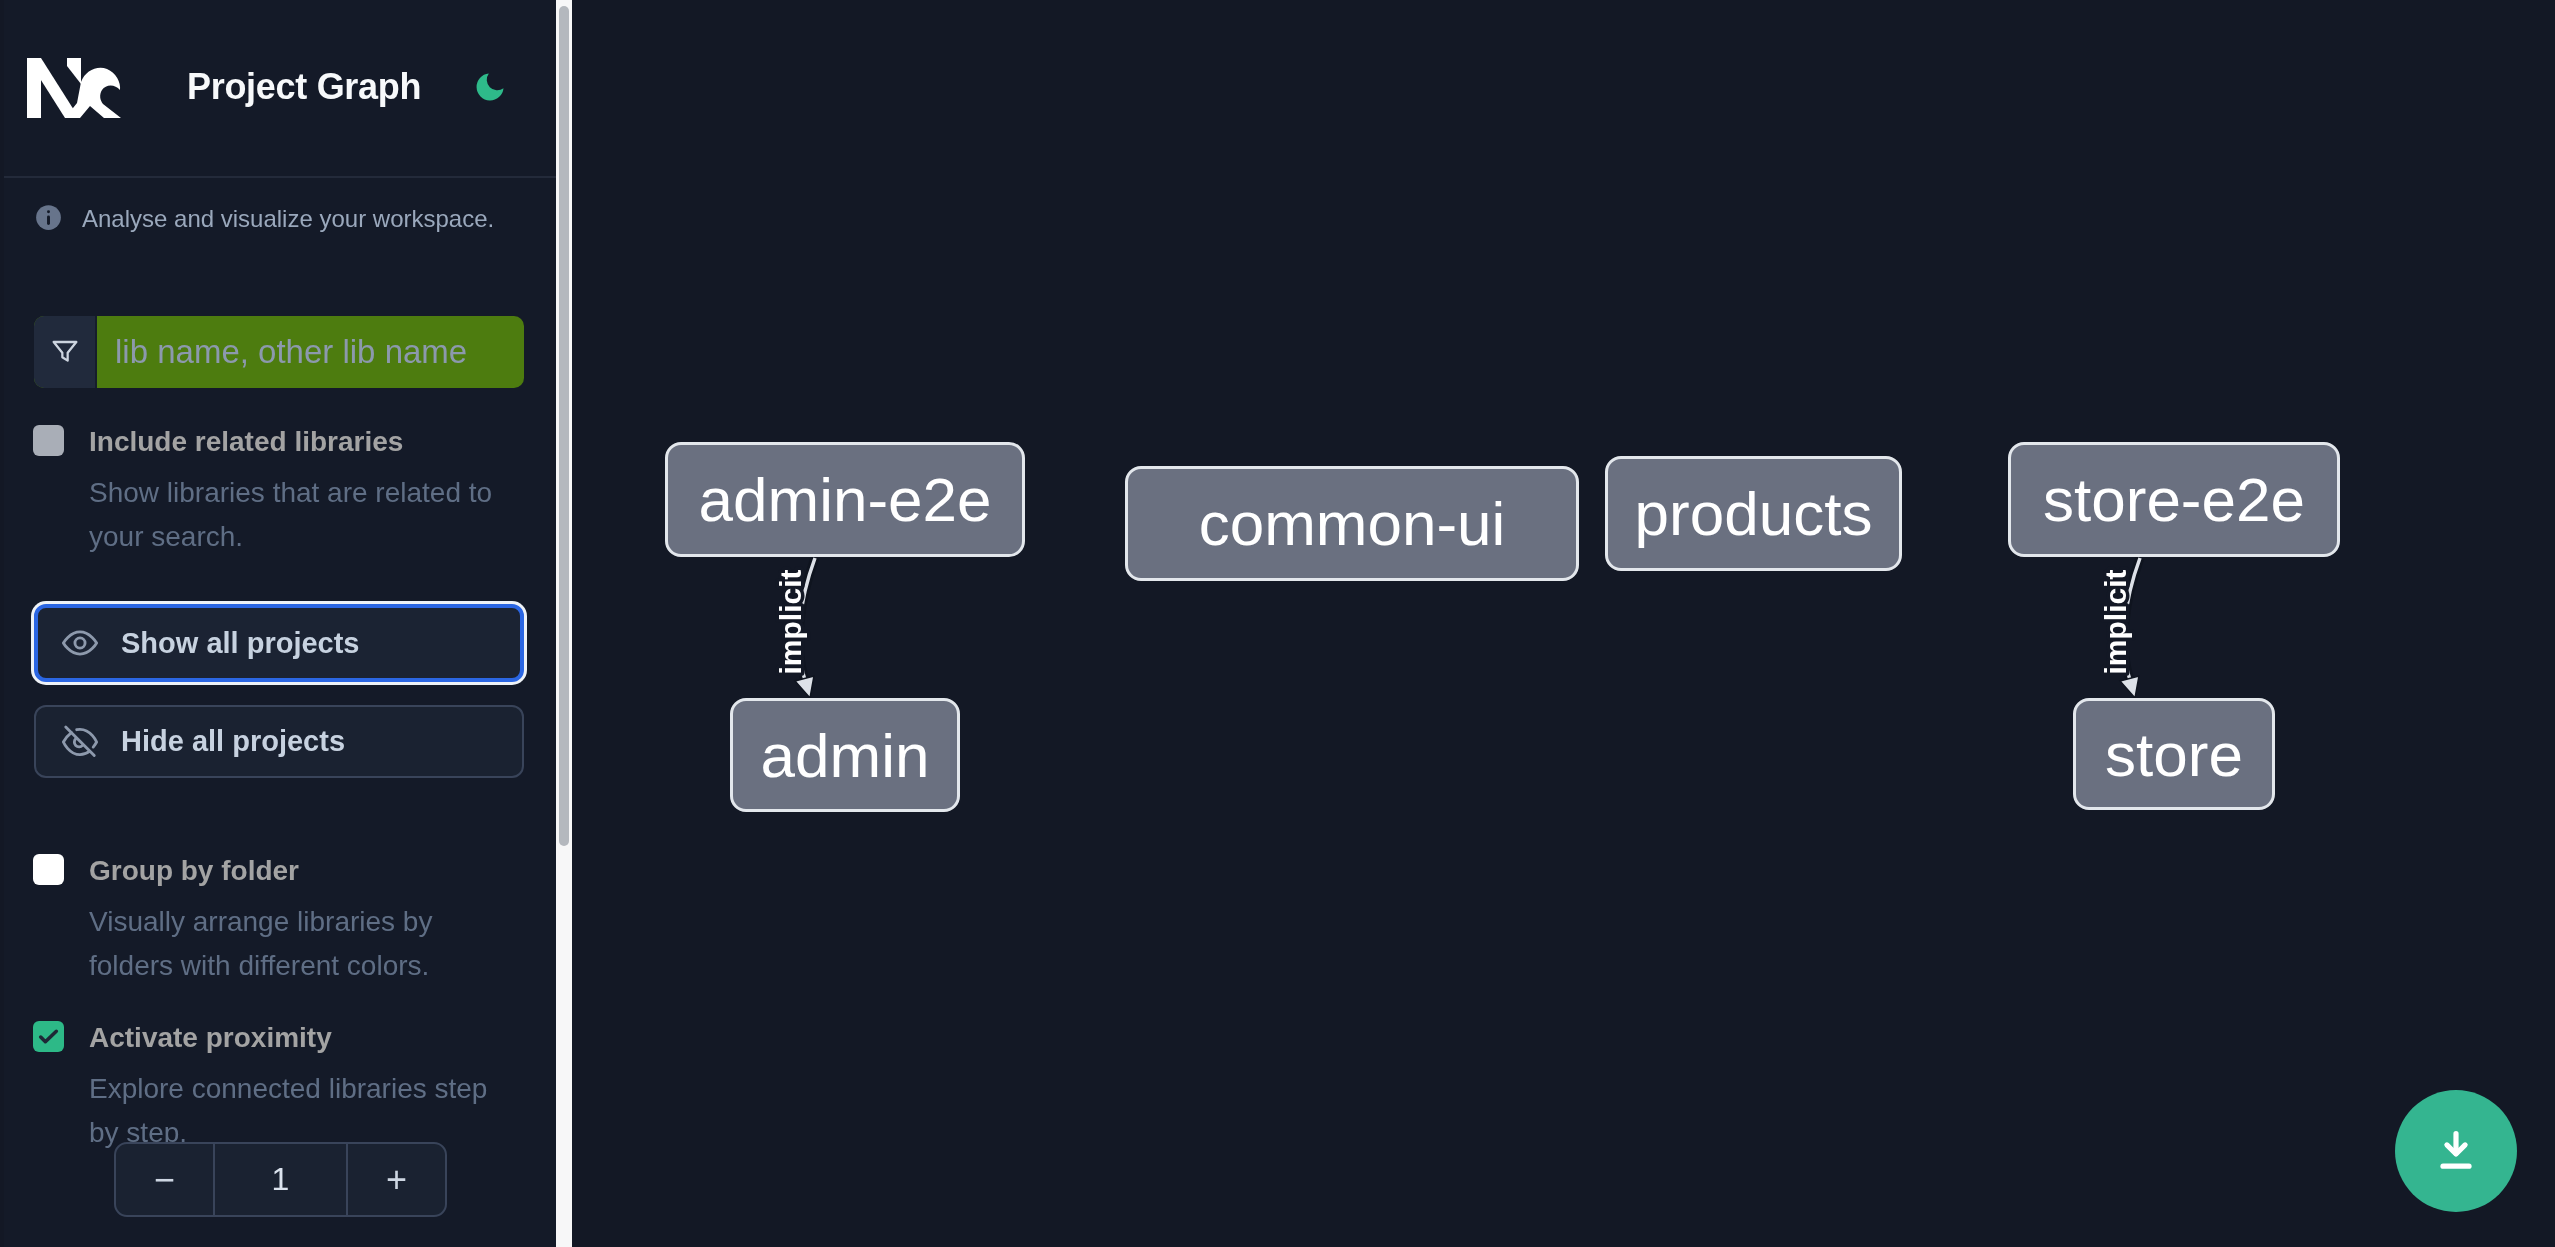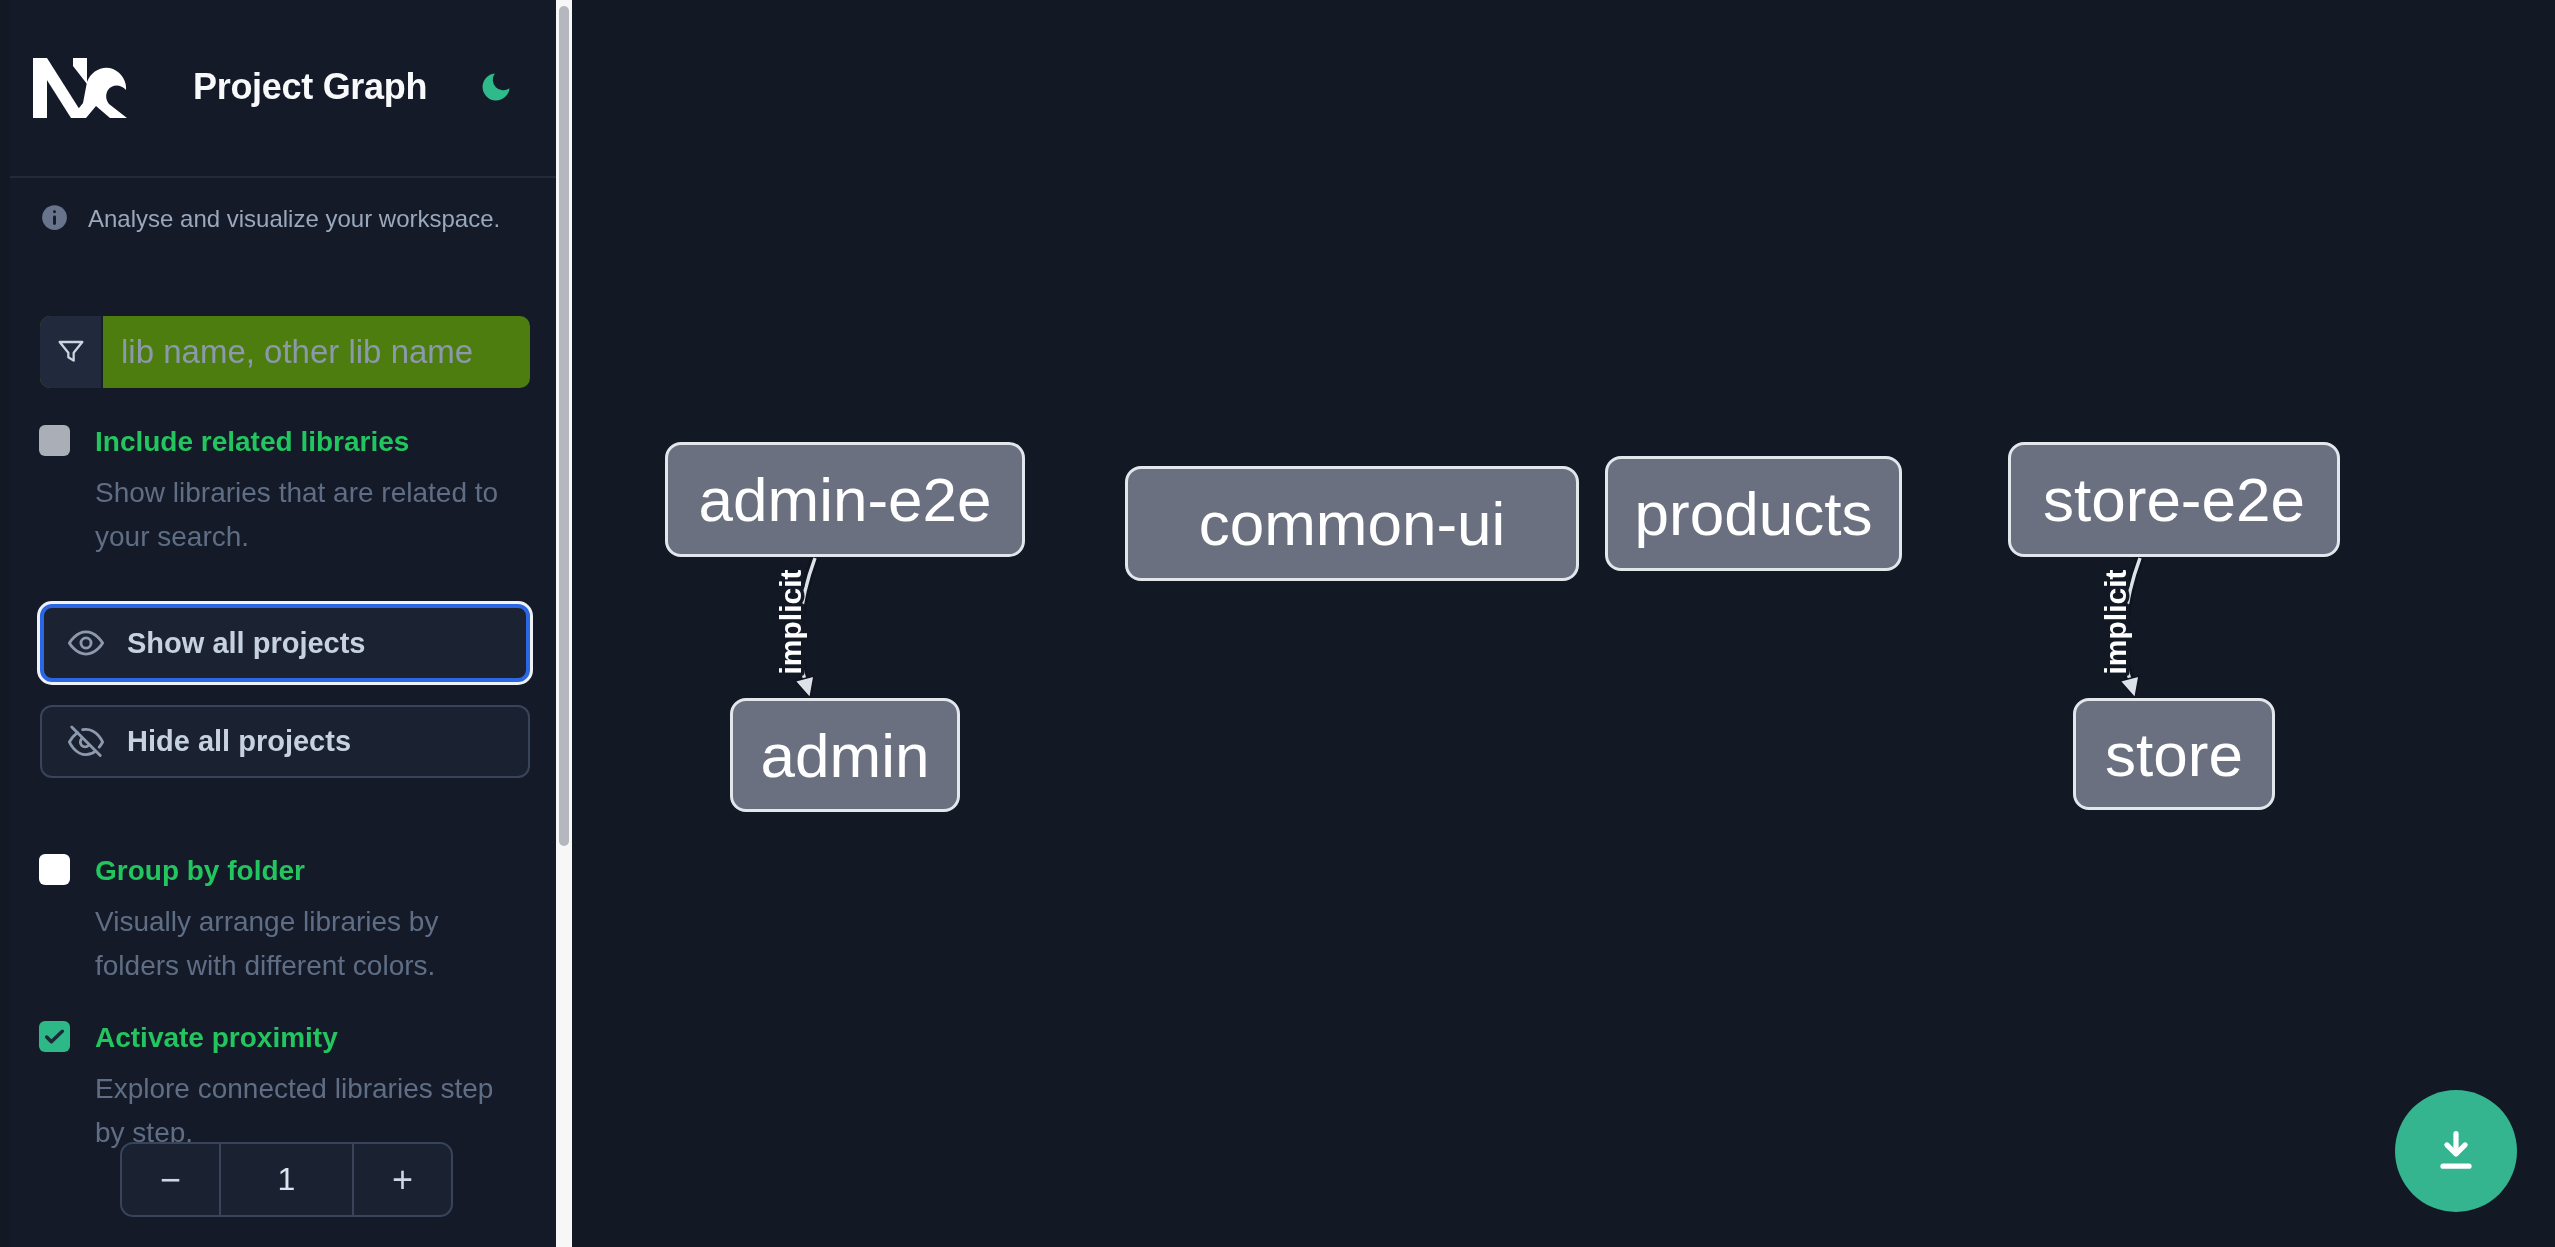--- a/index.html
+++ b/index.html
@@ -5,21 +5,21 @@
   * { box-sizing: border-box; margin: 0; padding: 0; }
   html, body { width: 2555px; height: 1247px; overflow: hidden; }
   body {
     font-family: "Liberation Sans", "DejaVu Sans", sans-serif;
     background: #131825;
   }
   .app { position: relative; width: 2555px; height: 1247px; }
 
   
   .sidebar {
-    position: absolute; left: 10px; top: 0; width: 556px; height: 1247px;
+    position: absolute; left: 4px; top: 0; width: 556px; height: 1247px;
     background: #141a28;
   }
   .sidebar-header { position: absolute; left: 0; top: 0; width: 556px; height: 178px; border-bottom: 2px solid #232a3a; }
   .nx-logo { position: absolute; left: 23px; top: 58px; width: 94px; height: 60px; }
   .page-title {
     position: absolute; left: 183px; top: 66px; width: 280px;
     font-size: 36px; font-weight: 700; letter-spacing: -0.3px; color: #f7f9fb;
   }
   .theme-toggle { position: absolute; left: 462px; top: 64px; width: 48px; height: 48px;
     background: transparent; border: none; cursor: pointer; }
@@ -45,21 +45,21 @@
 
   .option-row { position: absolute; left: 29px; width: 494px; }
   .checkbox {
     position: absolute; left: 0; top: 0; width: 31px; height: 31px;
     border-radius: 6px; border: none; cursor: pointer;
   }
   .checkbox.gray { background: #a9aeb7; }
   .checkbox.white { background: #ffffff; }
   .checkbox.checked { background: #2db987; display: flex; align-items: center; justify-content: center; }
   .option-label { position: absolute; left: 56px; top: 1px; width: 430px;
-    font-size: 28px; font-weight: 700; color: #22c55e; }
+    font-size: 28px; font-weight: 700; color: #a3a3a3; }
   .option-desc { position: absolute; left: 56px; top: 46px; width: 420px;
     font-size: 28px; line-height: 44px; color: #5f6e85; }
 
   .side-button {
     position: absolute; left: 30px; width: 490px; height: 73px;
     display: flex; align-items: center; gap: 22px; padding-left: 25px;
     background: #1a2231; border: 2px solid #39445a; border-radius: 12px;
     cursor: pointer; font-family: inherit;
   }
   .side-button .btn-label { font-size: 29px; font-weight: 600; color: #c7d2e0; }

